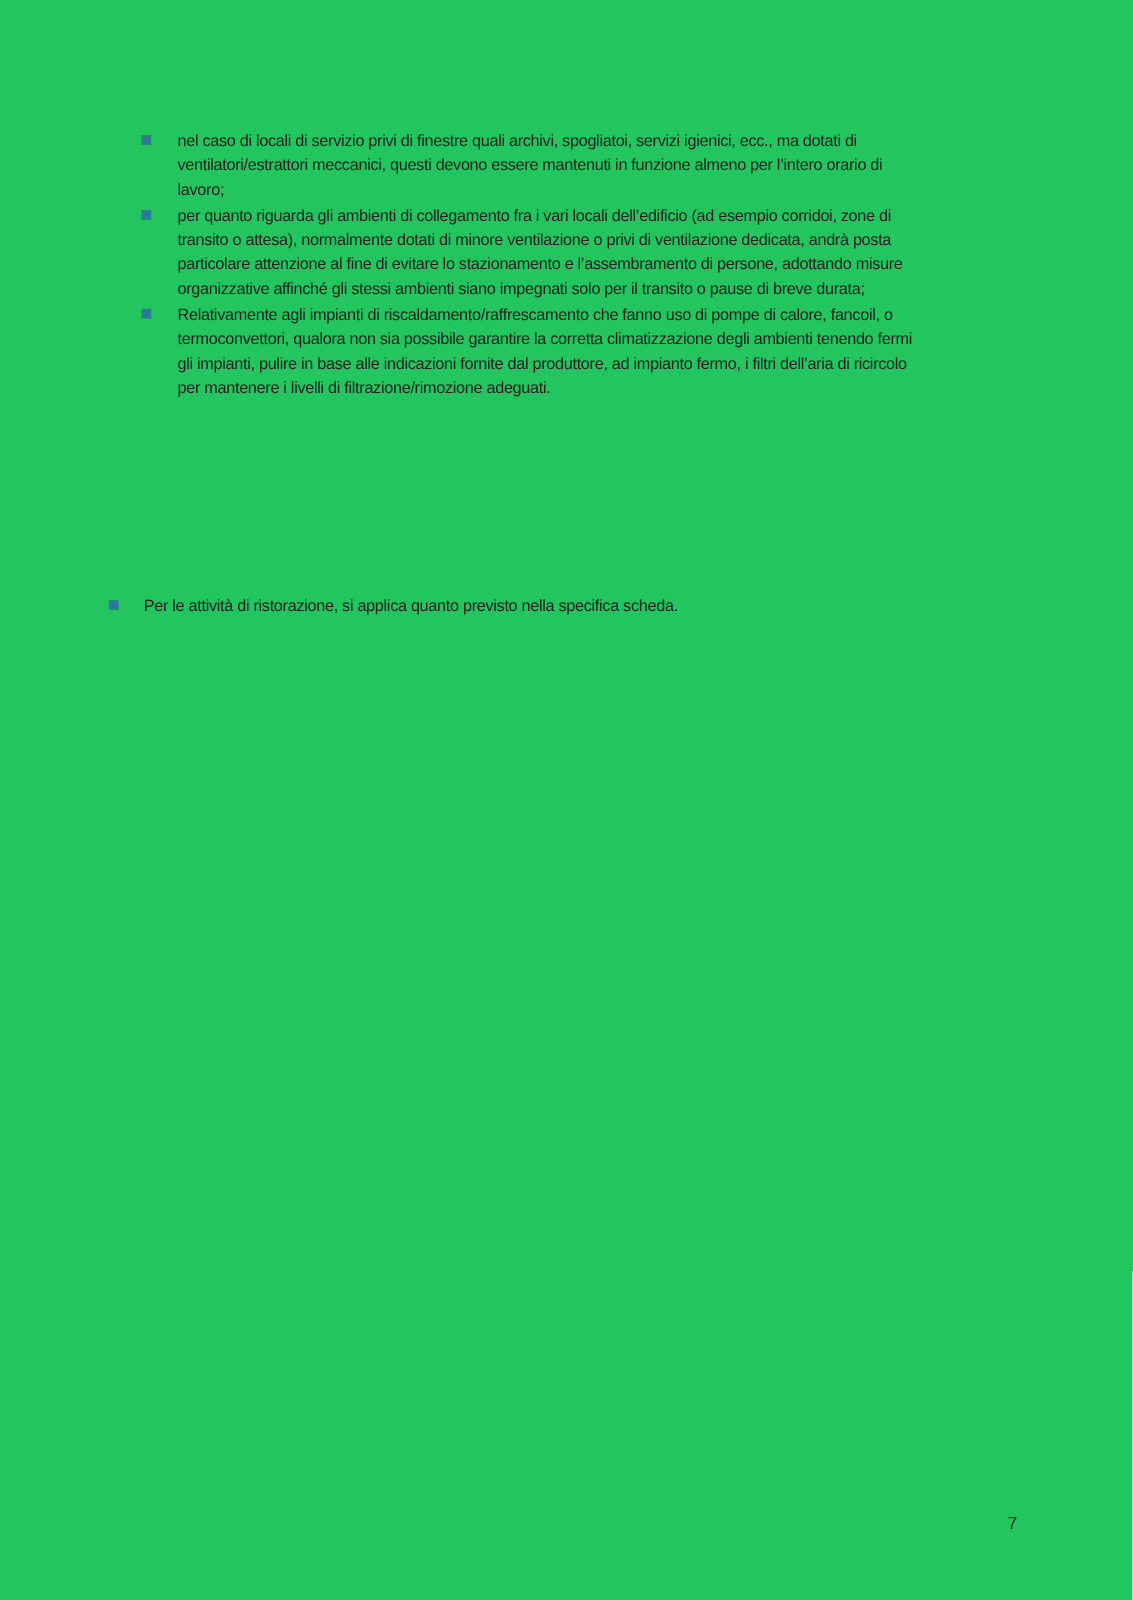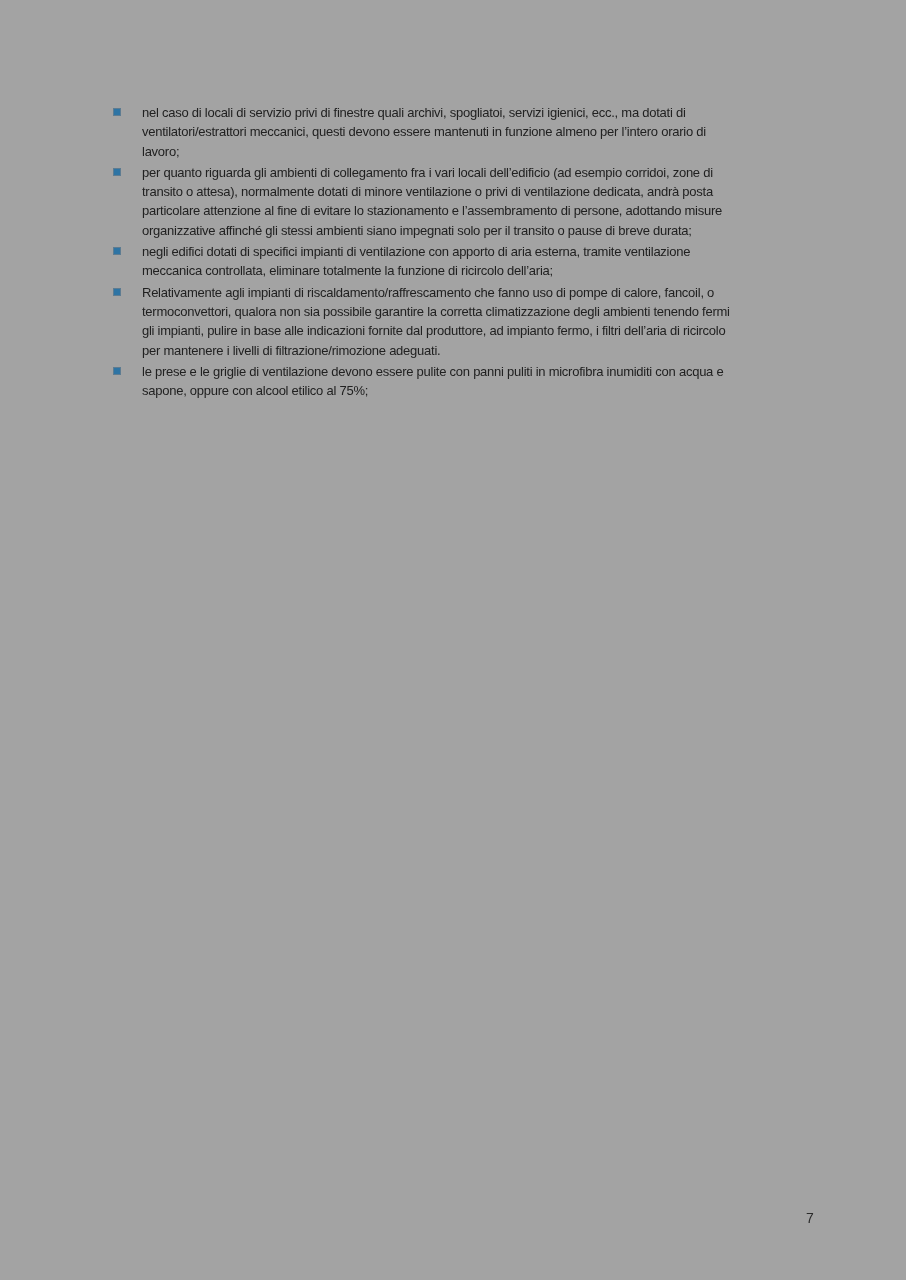--- a/index.html
+++ b/index.html
@@ -4,21 +4,21 @@
 <style>
   html, body {
     margin: 0;
     padding: 0;
     background: #ffffff;
   }
   .page {
     position: relative;
     width: 906px;
     height: 1280px;
-    background: #a3a3a3;
+    background: #22c55e;
     font-family: "Liberation Sans", sans-serif;
     color: #212121;
     overflow: hidden;
   }
   .bullet-list {
     position: absolute;
     left: 142px;
     top: 103px;
     width: 702px;
   }
@@ -78,39 +78,33 @@
     </div>
 
     <div class="bullet-item">
       <span class="bullet-marker"></span>
       <span class="bullet-text">per quanto riguarda gli ambienti di collegamento fra i vari locali dell’edificio (ad esempio corridoi, zone di
 transito o attesa), normalmente dotati di minore ventilazione o privi di ventilazione dedicata, andrà posta
 particolare attenzione al fine di evitare lo stazionamento e l’assembramento di persone, adottando misure
 organizzative affinché gli stessi ambienti siano impegnati solo per il transito o pause di breve durata;</span>
     </div>
 
-    <div class="bullet-item">
-      <span class="bullet-marker"></span>
-      <span class="bullet-text">negli edifici dotati di specifici impianti di ventilazione con apporto di aria esterna, tramite ventilazione
-meccanica controllata, eliminare totalmente la funzione di ricircolo dell’aria;</span>
-    </div>
 
     <div class="bullet-item">
       <span class="bullet-marker"></span>
       <span class="bullet-text">Relativamente agli impianti di riscaldamento/raffrescamento che fanno uso di pompe di calore, fancoil, o
 termoconvettori, qualora non sia possibile garantire la corretta climatizzazione degli ambienti tenendo fermi
 gli impianti, pulire in base alle indicazioni fornite dal produttore, ad impianto fermo, i filtri dell’aria di ricircolo
 per mantenere i livelli di filtrazione/rimozione adeguati.</span>
     </div>
 
-    <div class="bullet-item">
-      <span class="bullet-marker"></span>
-      <span class="bullet-text">le prese e le griglie di ventilazione devono essere pulite con panni puliti in microfibra inumiditi con acqua e
-sapone, oppure con alcool etilico al 75%;</span>
-    </div>
 
 
   </div>
 
+  <div class="bullet-item final-item">
+    <span class="bullet-marker"></span>
+    <span class="bullet-text">Per le attività di ristorazione, si applica quanto previsto nella specifica scheda.</span>
+  </div>
 
   <div class="page-number">7</div>
 
 </div>
 
 </body></html>

